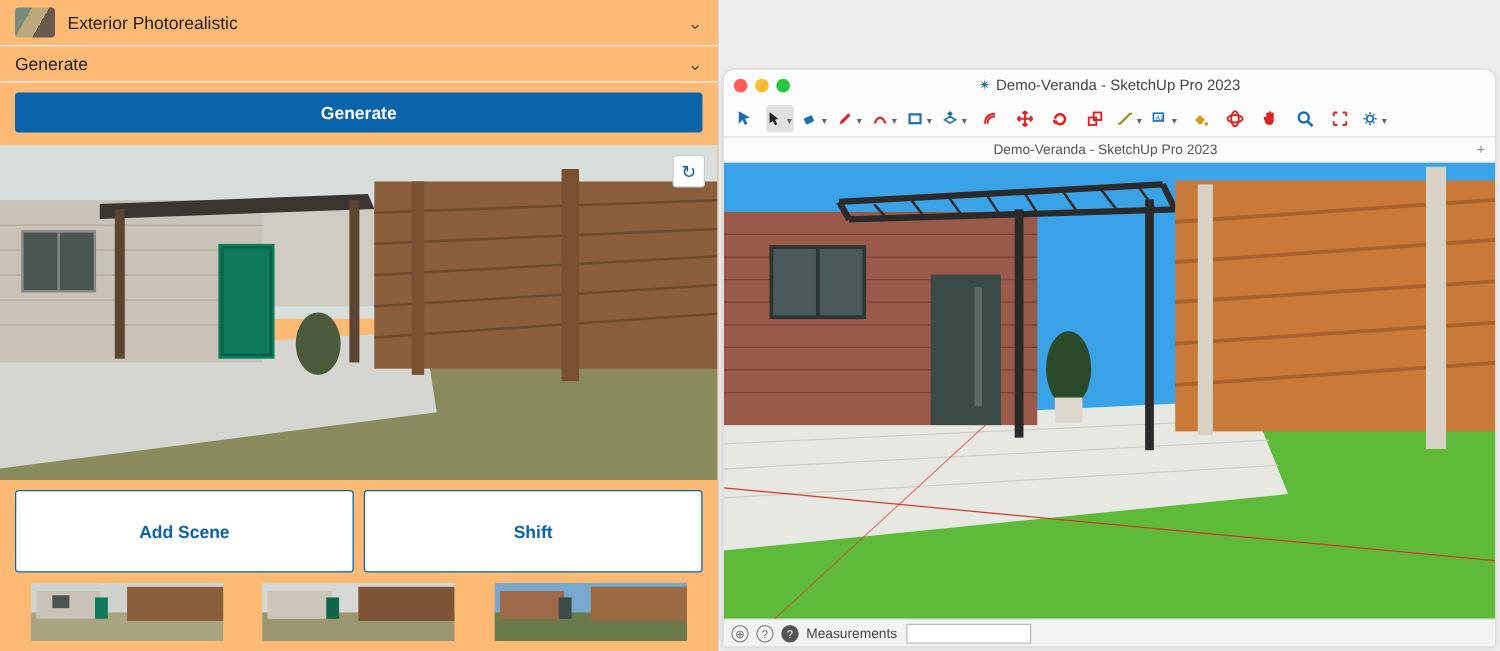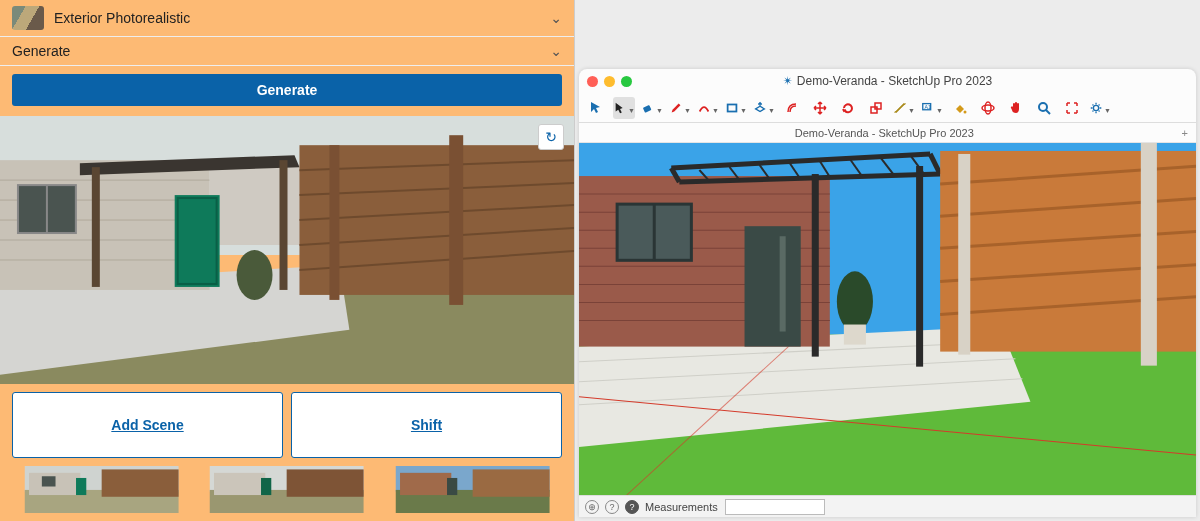--- a/index.html
+++ b/index.html
@@ -1,31 +1,31 @@
 <!DOCTYPE html>
 <html><head>
 <meta charset="utf-8">
 <style>
   * { box-sizing: border-box; margin: 0; padding: 0; }
   body { font-family: -apple-system, BlinkMacSystemFont, "Segoe UI", Arial, sans-serif; background: #f5f5f5; width: 1200px; height: 521px; overflow: hidden; }
   .split { display: flex; width: 100%; height: 100%; }
   .left { width: 575px; height: 100%; background: #fdba74; display: flex; flex-direction: column; border-right: 1px solid #ccc; }
-  .right { flex: 1; height: 100%; display: flex; flex-direction: column; background: #ececec; gap: 13px; }
+  .right { flex: 1; height: 100%; display: flex; flex-direction: column; background: #ececec; }
 
   
   .acc-row { display: flex; align-items: center; padding: 6px 12px; border-bottom: 1px solid #eee; font-size: 14px; color: #222; cursor: pointer; }
   .acc-row .thumb { width: 32px; height: 24px; border-radius: 3px; margin-right: 10px; background: linear-gradient(120deg,#7a8a7a 30%,#bca87a 30% 60%,#6a5a4a 60%); }
   .acc-row .chev { margin-left: auto; color: #555; }
   .gen-btn { margin: 8px 12px 10px; background: #0a62a8; color: #fff; border: none; border-radius: 3px; padding: 8px 0; font-size: 14px; font-weight: 600; cursor: pointer; }
 
   .preview { position: relative; width: 100%; height: 290px; overflow: hidden; }
   .refresh-badge { position: absolute; top: 8px; right: 10px; width: 26px; height: 26px; background: #fff; border: 1px solid #ccc; border-radius: 3px; display: flex; align-items: center; justify-content: center; color: #0a62a8; cursor: pointer; font-size: 14px; }
 
   .btn-row { display: flex; gap: 8px; padding: 8px 12px; }
-  .btn-outline { flex: 1; background: #fff; color: #0a62a8; border: 1.5px solid #0a62a8; border-radius: 3px; padding: 24px 0; font-size: 14px; font-weight: 600; cursor: pointer; text-decoration: underline; }
+  .btn-outline { flex: 1; background: #fff; color: #0a62a8; border: 1.5px solid #0a62a8; border-radius: 3px; padding: 24px 0; font-size: 14px; font-weight: 600; cursor: pointer; }
 
   .thumbs { display: flex; gap: 6px; padding: 0 12px 8px; height: 55px; }
   .thumbs .th { flex: 1; border-radius: 3px; overflow: hidden; position: relative; cursor: pointer; }
 
   
   svg.scene { display: block; width: 100%; height: 100%; }
 
   
   .right-top-blank { height: 56px; }
   .mac-window { flex: 1; margin: 0 4px 4px; background: #fcfcfc; border-radius: 8px 8px 0 0; box-shadow: 0 0 4px rgba(0,0,0,0.15); display: flex; flex-direction: column; overflow: hidden; }

